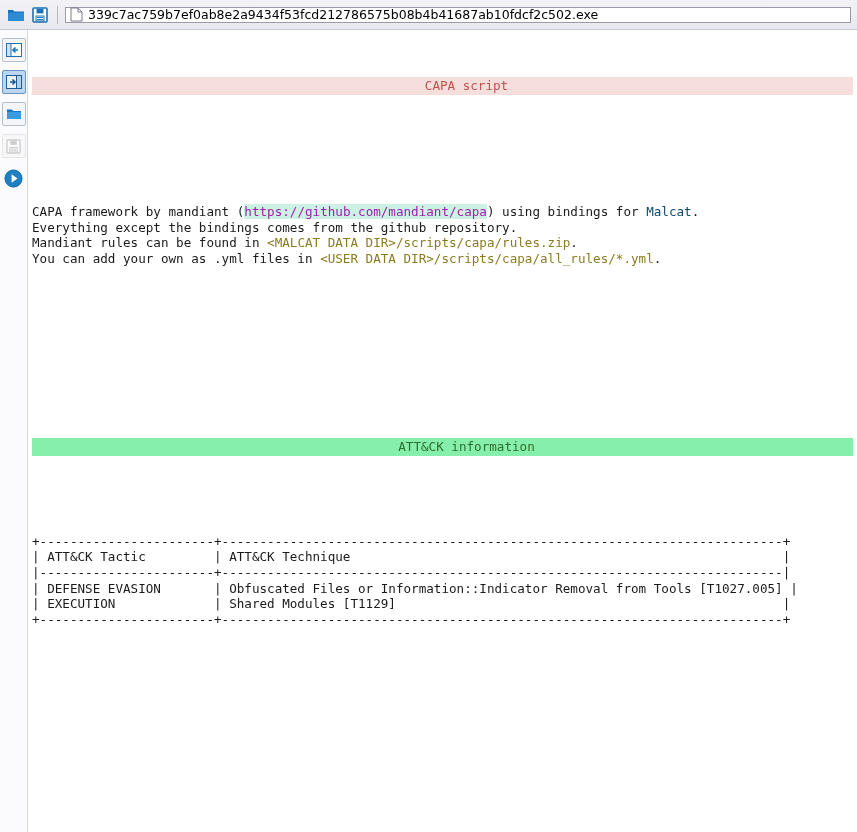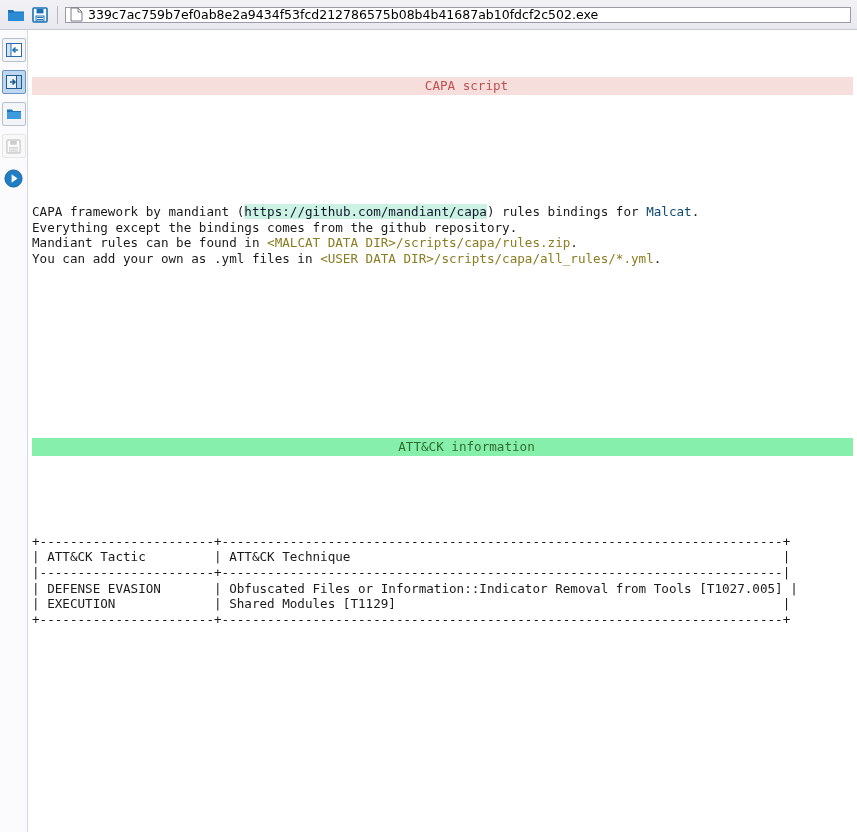--- a/index.html
+++ b/index.html
@@ -121,21 +121,21 @@
     text-align: center;
     line-height: 18px;
     padding-left: 48px;
   }
   .banner.red   { background: #f6dedd; color: #c0504d; }
   .banner.green { background: #86efac; color: #2f6e2f; }
   .blk { padding-left: 4px; }
   .gap { height: 15.6px; }
 
   
-  .url      { background: #ccf2e4; color: #0f172a; }
+  .url      { background: #ccf2e4; color: #a21caf; }
   .green-t  { color: #0c4a6e; }
   .olive    { color: #8a7c20; margin-top: 44px; }
   .tbl      { color: #1a1a1a; }
 </style>
 </head>
 <body>
 
 <div class="topbar">
   <div class="tb-icon" title="Open">
     <svg width="18" height="16" viewBox="0 0 18 16">
@@ -206,21 +206,21 @@
     </svg>
   </div>
 </div>
 
 <div class="content">
 
   <div class="banner red">CAPA script</div>
   <div class="gap"></div>
 
   
-  <div class="blk"><span>CAPA framework by mandiant (</span><span class="url">https://github.com/mandiant/capa</span><span>) rules bindings for </span><span class="green-t">Malcat</span><span>.</span>
+  <div class="blk"><span>CAPA framework by mandiant (</span><span class="url">https://github.com/mandiant/capa</span><span>) using bindings for </span><span class="green-t">Malcat</span><span>.</span>
 <span>Everything except the bindings comes from the github repository.</span>
 <span>Mandiant rules can be found in </span><span class="olive">&lt;MALCAT DATA DIR&gt;/scripts/capa/rules.zip</span><span>.</span>
 <span>You can add your own as .yml files in </span><span class="olive">&lt;USER DATA DIR&gt;/scripts/capa/all_rules/*.yml</span><span>.</span></div>
 
   <div class="gap"></div>
   <div class="gap"></div>
 
   
   <div class="banner green">ATT&amp;CK information</div>
   <div class="gap"></div>

